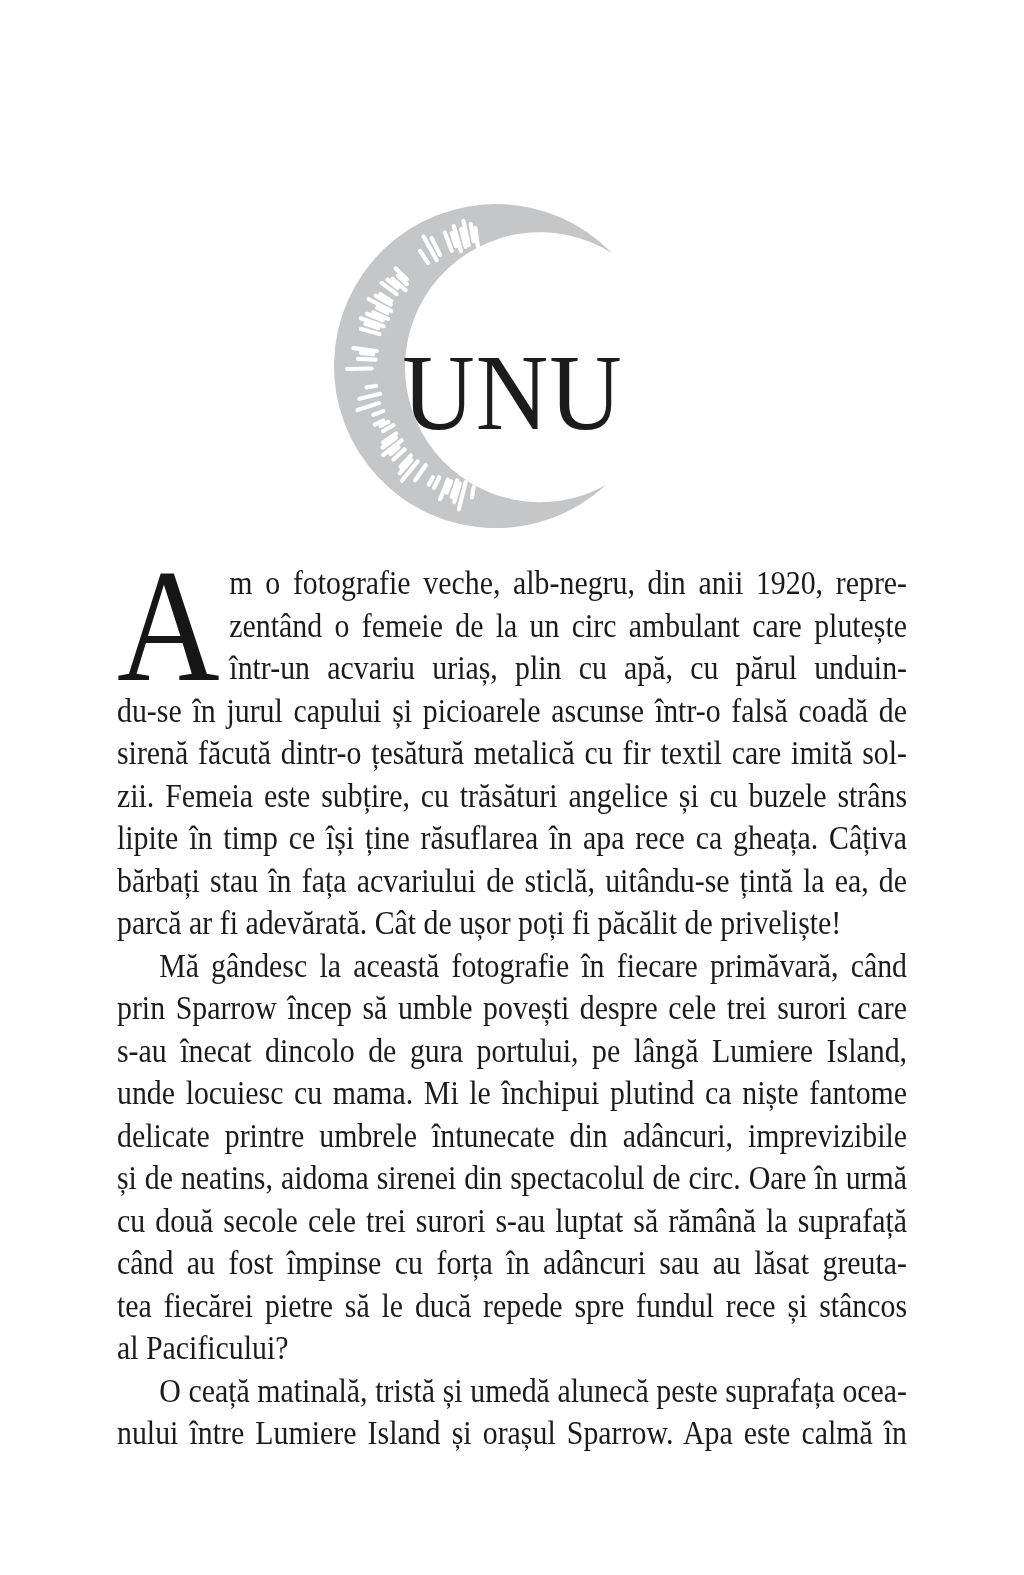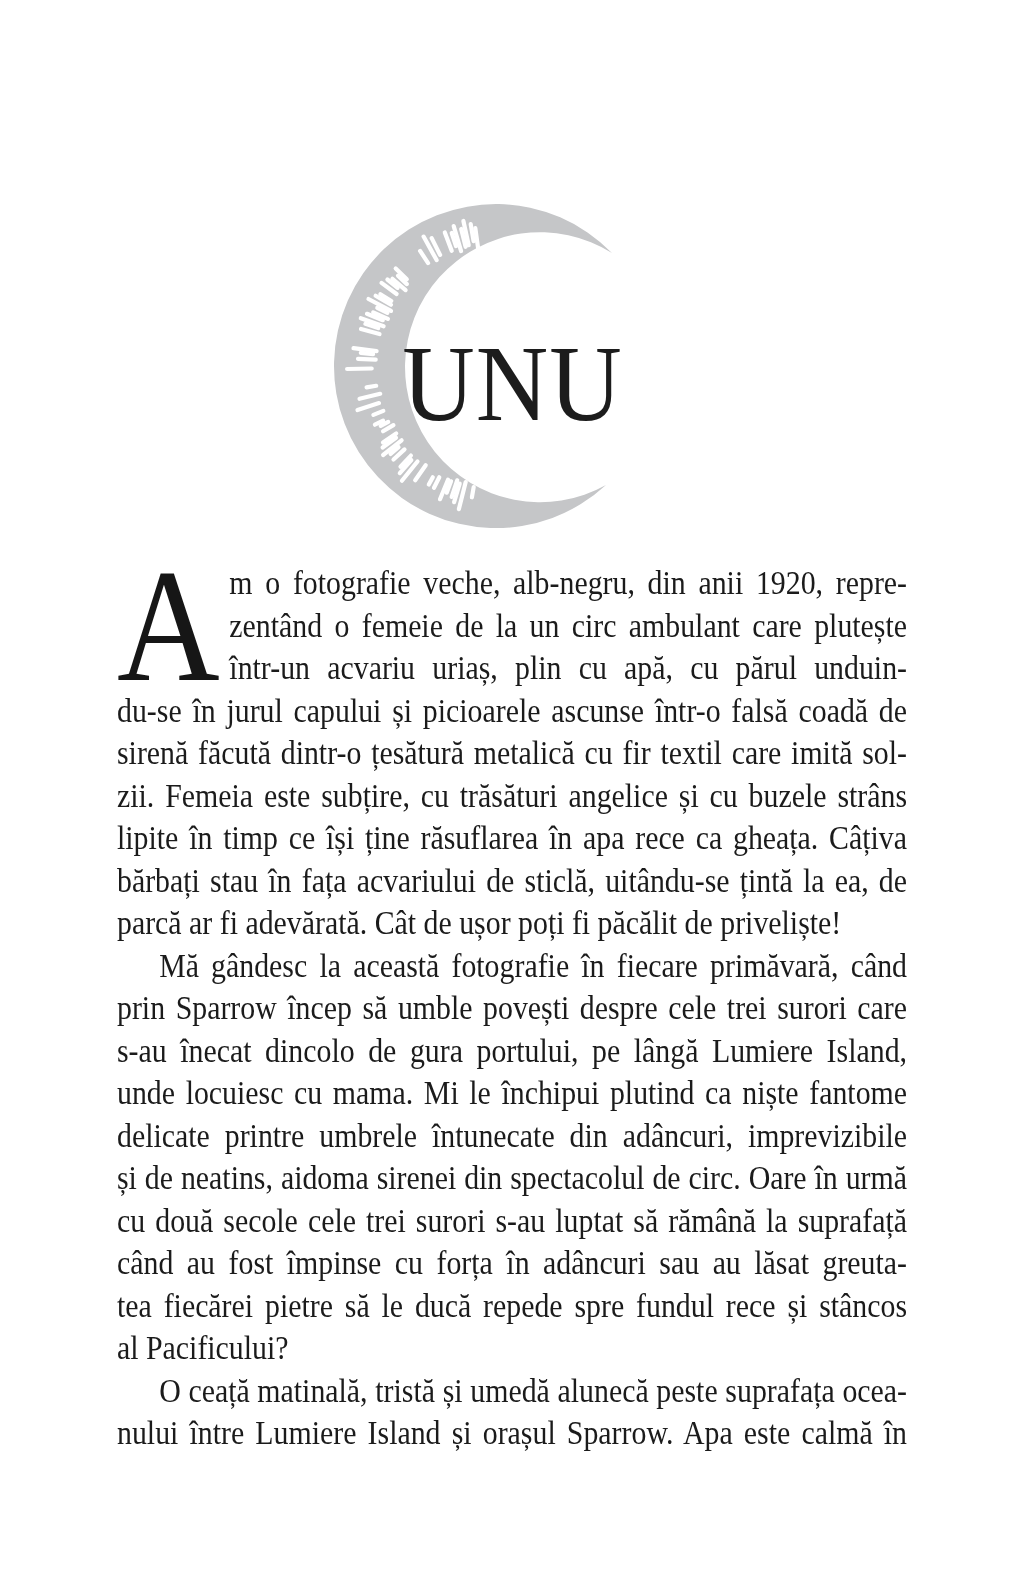--- a/index.html
+++ b/index.html
@@ -6,21 +6,21 @@
   #page{
     position:relative;
     width:1024px;height:1575px;
     background:#ffffff;
     overflow:hidden;
     font-family:"Liberation Serif","DejaVu Serif",serif;
     color:#1b1b1b;
   }
   .moon{position:absolute;left:0;top:0;pointer-events:none;}
   .chapter-title{
-    position:absolute;left:0;top:330px;width:1024px;margin:0;
+    position:absolute;left:0;top:339px;width:1024px;margin:0;
     text-align:center;font-weight:400;
     font-size:108px;line-height:1;color:#1c1c1c;
     letter-spacing:1px;
   }
   .chapter-title .squeeze{display:inline-block;transform:scaleX(0.93);transform-origin:50% 50%;}
   .text-block{
     position:absolute;left:117px;top:562px;width:900px;
     transform:scaleX(0.8778);transform-origin:0 0;
     font-size:34px;line-height:42.5px;
   }

